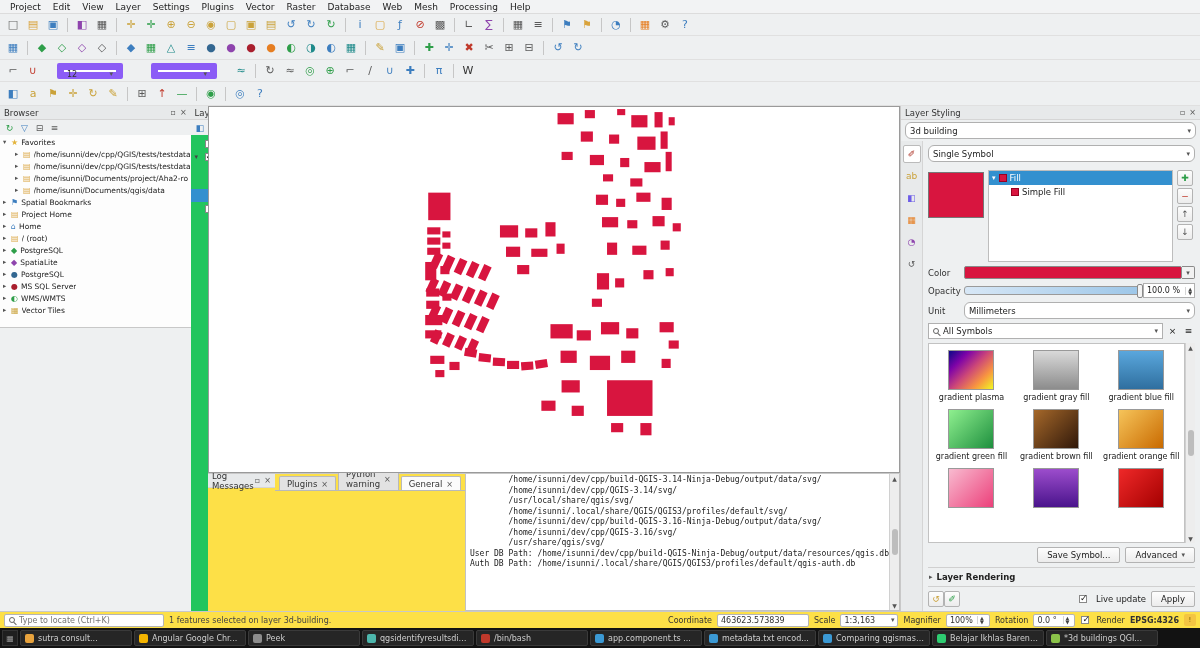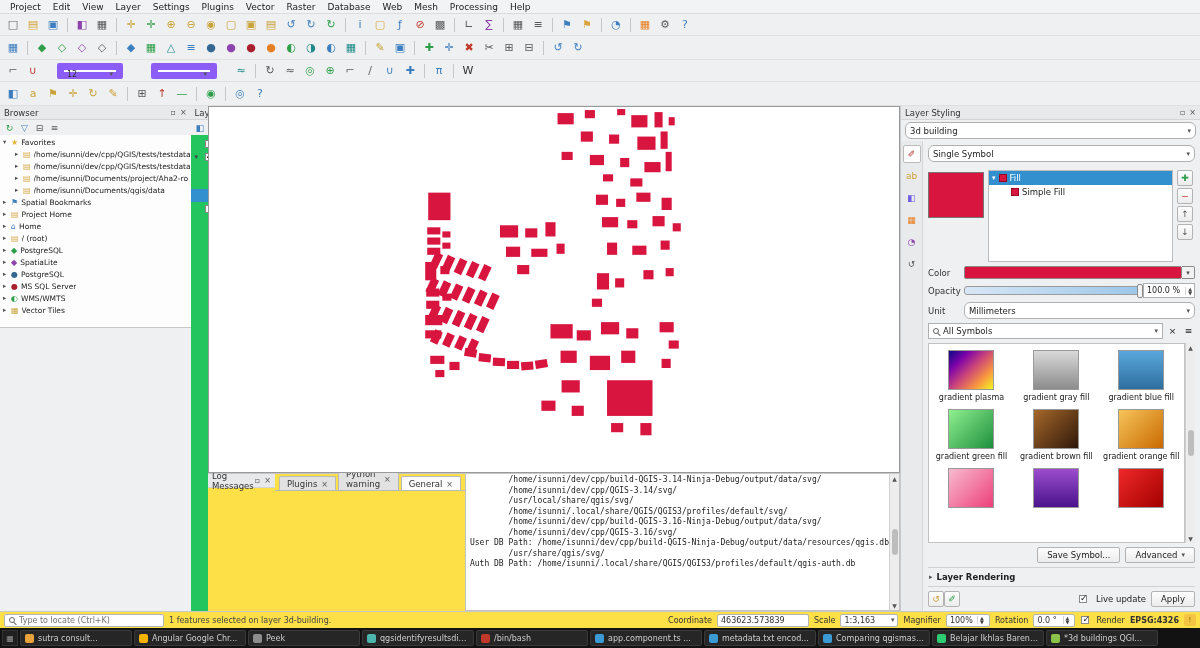--- a/index.html
+++ b/index.html
@@ -814,22 +814,22 @@
           </div>
         <div class="logbody">
           <div class="loglines">
 
           <div class="logline">        /home/isunni/dev/cpp/build-QGIS-3.14-Ninja-Debug/output/data/svg/</div>
               <div class="logline">        /home/isunni/dev/cpp/QGIS-3.14/svg/</div>
               <div class="logline">        /usr/local/share/qgis/svg/</div>
               <div class="logline">        /home/isunni/.local/share/QGIS/QGIS3/profiles/default/svg/</div>
               <div class="logline">        /home/isunni/dev/cpp/build-QGIS-3.16-Ninja-Debug/output/data/svg/</div>
               <div class="logline">        /home/isunni/dev/cpp/QGIS-3.16/svg/</div>
+              <div class="logline">        /usr/share/qgis/svg/</div>
               <div class="logline">User DB Path: /home/isunni/dev/cpp/build-QGIS-Ninja-Debug/output/data/resources/qgis.db</div>
-              <div class="logline">        /usr/share/qgis/svg/</div>
               <div class="logline">Auth DB Path: /home/isunni/.local/share/QGIS/QGIS3/profiles/default/qgis-auth.db</div>
             </div>
           <div class="vsb">
             <span class="ar">▲</span>
             <span class="thumb"></span>
             <span class="ar">▼</span>
           </div>
         </div>
       </div>
     </div>

